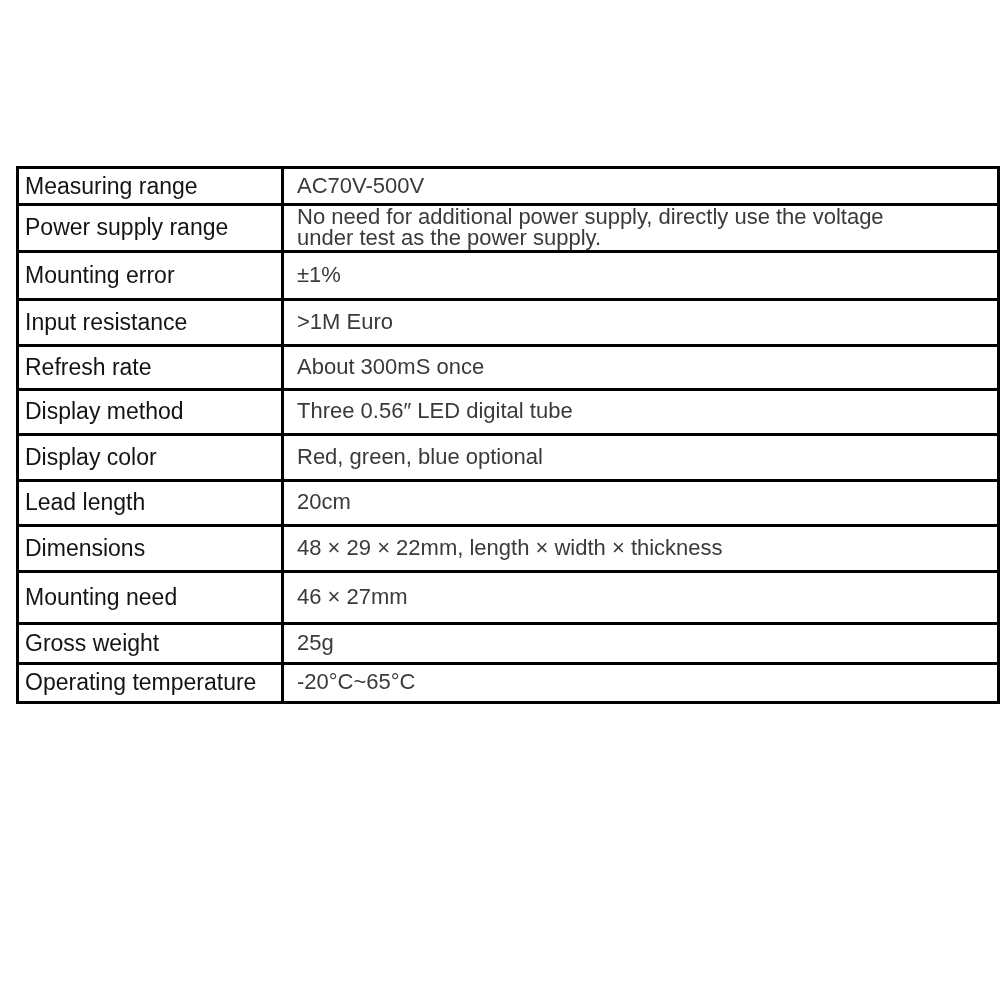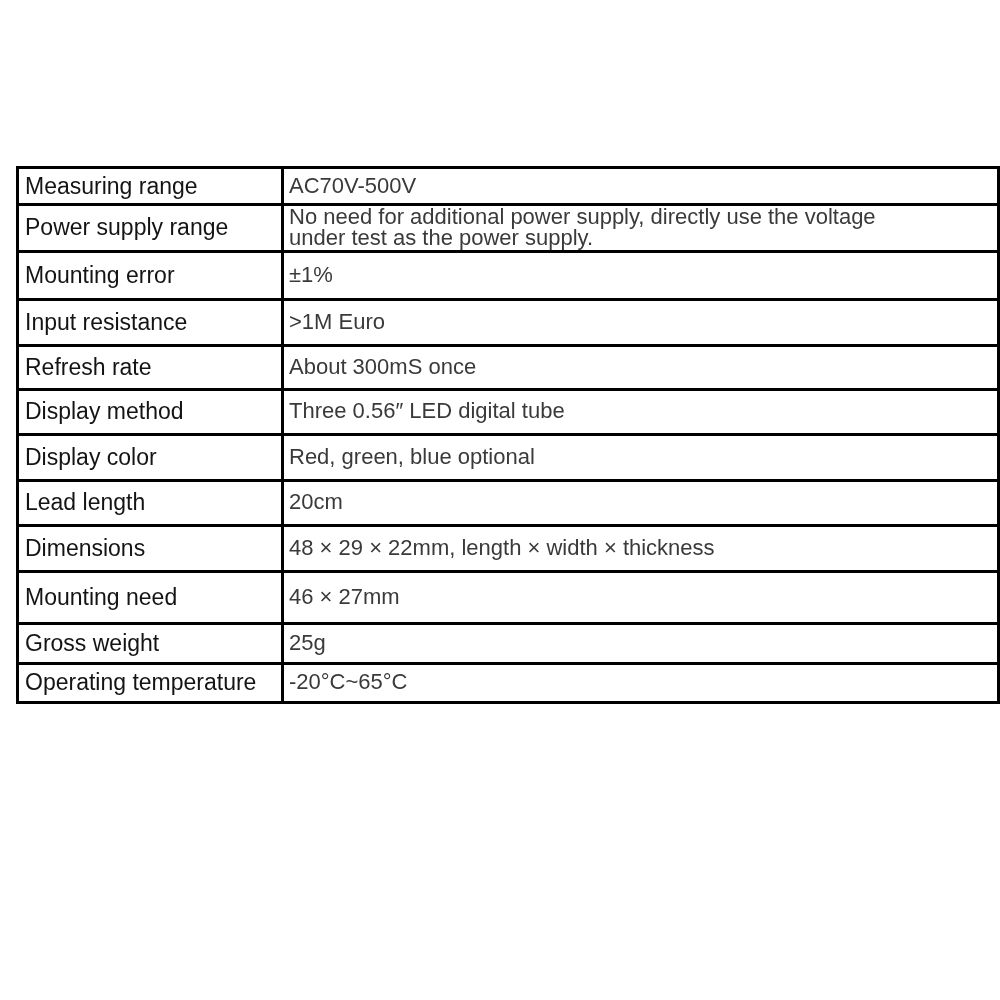--- a/index.html
+++ b/index.html
@@ -37,21 +37,21 @@
     font-weight: normal;
     font-size: 23px;
     color: #141414;
     padding: 1px 2px 1px 6px;
     line-height: 1.0;
     white-space: nowrap;
   }
   table.spec td {
     font-size: 22px;
     color: #3a3a3a;
-    padding: 1px 6px 1px 5px;
+    padding: 1px 6px 1px 13px;
     line-height: 0.95;
     white-space: pre-line; 
   }
 </style>
 </head>
 <body>
 
 <div class="canvas">
   <table class="spec">
     <colgroup>

